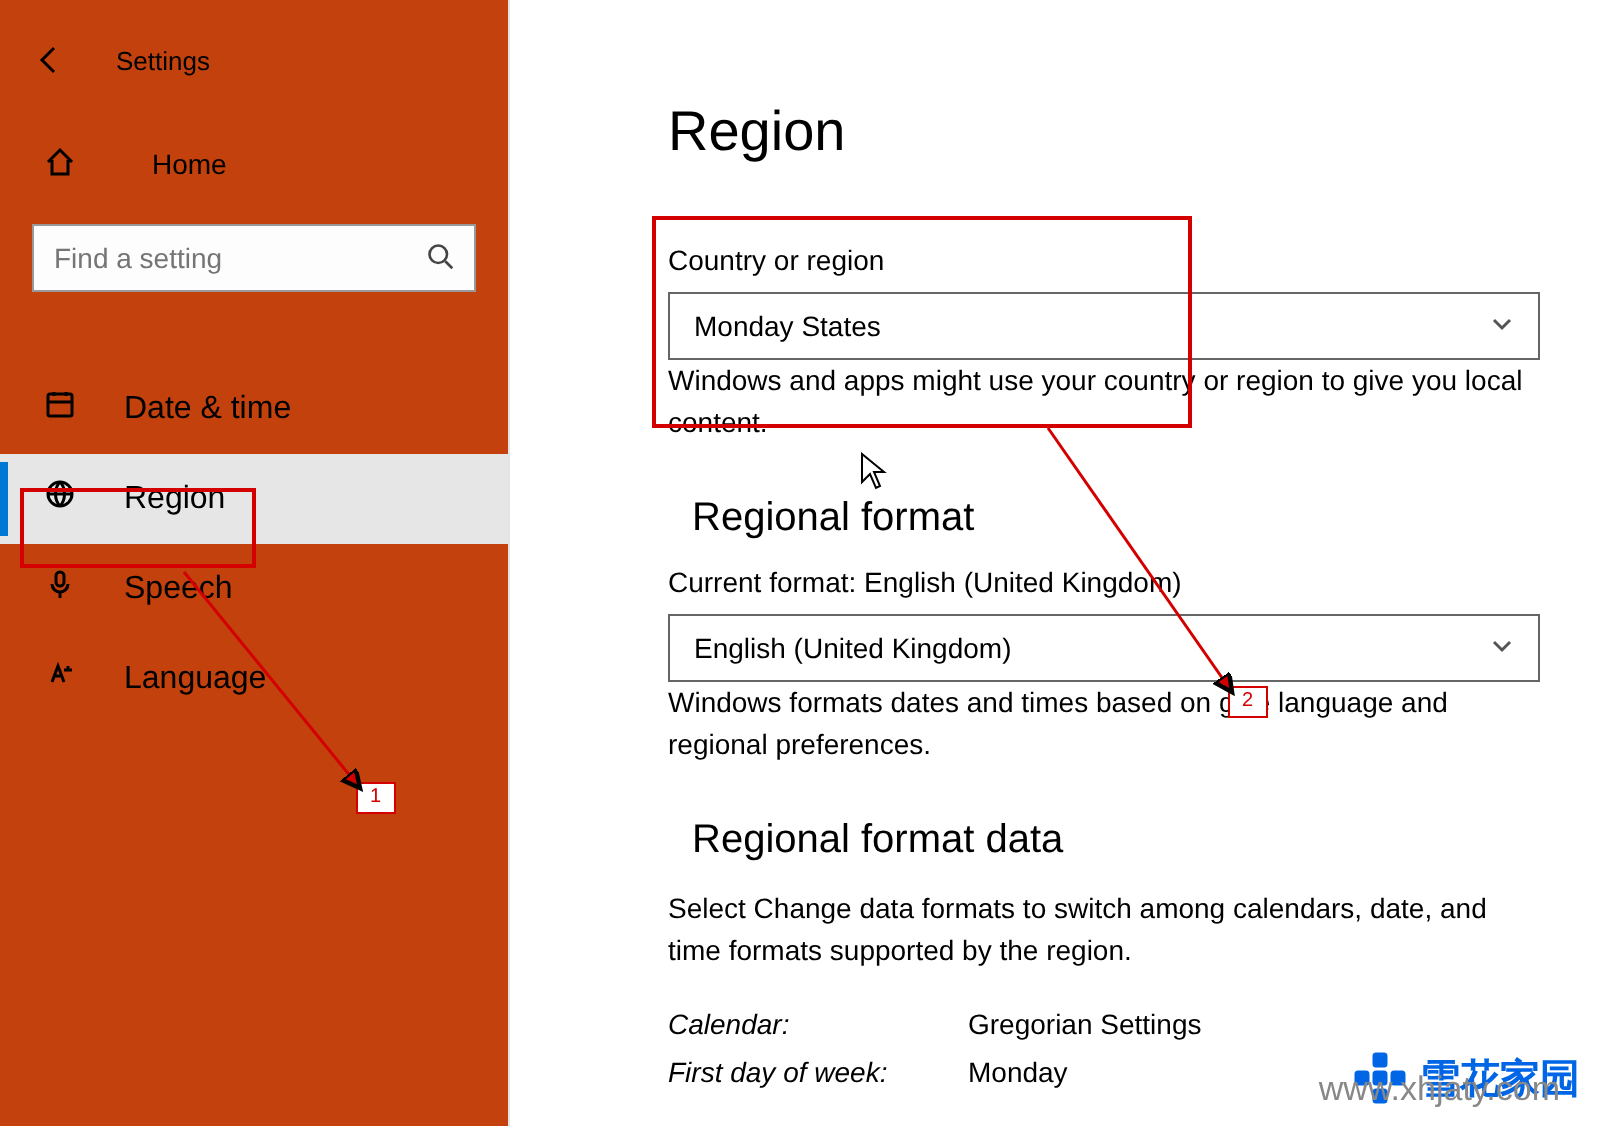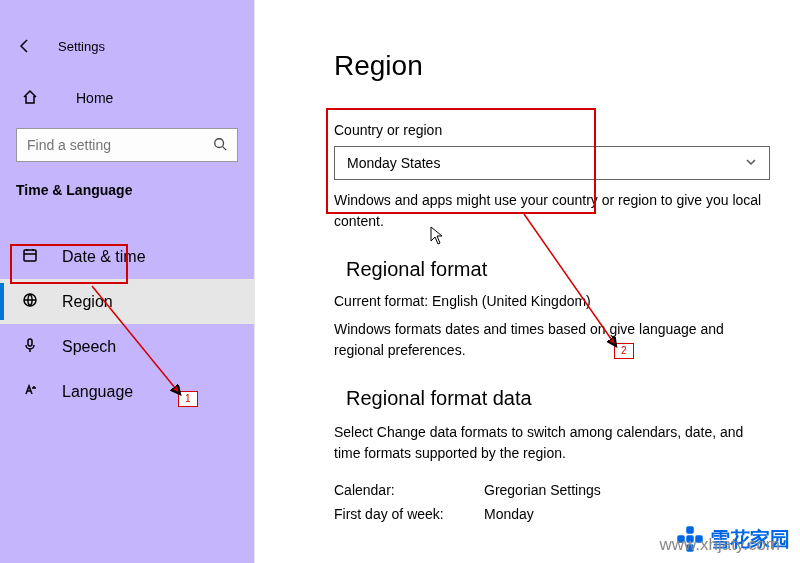--- a/index.html
+++ b/index.html
@@ -12,23 +12,23 @@
     height: 563px;
     overflow: hidden;
     position: relative;
   }
 
   
   .sidebar {
     position: absolute;
     left: 0; top: 0;
     width: 255px; height: 563px;
-    background: #c4b5fd;
+    background: #c2410c;
     border-right: 1px solid #e5e5e5;
-    padding-top: 28px;
+    padding-top: 12px;
   }
   .top-row {
     display: flex; align-items: center;
     height: 36px;
     padding-left: 14px;
   }
   .back-arrow {
     width: 22px; height: 22px;
     display: flex; align-items: center; justify-content: center;
     color: #000;
@@ -110,40 +110,39 @@
     font-weight: 400;
     margin: 26px 0 12px 12px;
   }
   .field-label {
     font-size: 14px;
     margin-bottom: 8px;
   }
   .help-text {
     font-size: 14px;
     color: #000;
-    margin-top: 10px;
     line-height: 1.5;
   }
 
   .dropdown {
     height: 34px;
     border: 1px solid #666;
     display: flex; align-items: center; justify-content: space-between;
     padding: 0 12px;
     font-size: 14px;
     background: #fff;
   }
   .dropdown .chev { font-size: 12px; color: #555; }
 
   .data-table {
     margin-top: 14px;
     font-size: 14px;
   }
   .data-row { display: flex; height: 24px; align-items: center; }
-  .data-row .k { width: 150px; }
+  .data-row .k { width: 150px; font-style: italic; }
   .data-row .v { flex: 1; }
 
   
   .overlay {
     position: absolute; left: 0; top: 0;
     width: 800px; height: 563px;
     pointer-events: none;
   }
   .redbox {
     position: absolute;
@@ -217,21 +216,20 @@
   <div class="search-box">
     <input type="text" placeholder="Find a setting" style="">
     <span class="sicon">
       <svg width="14" height="14" viewBox="0 0 16 16">
           <circle cx="7" cy="7" r="5"></circle>
           <path d="M11 11 L15 15"></path>
         </svg>
     </span>
   </div>
 
-  <div class="section-title">Time &amp; Language</div>
 
   <div class="nav">
     <div class="nav-item">
       <span class="glyph">
         <svg width="16" height="16" viewBox="0 0 16 16">
             <rect x="2" y="3" width="12" height="11" rx="1"></rect>
             <path d="M2 7 H14 M5 2 V4 M11 2 V4"></path>
           </svg>
       </span>
       <span class="lbl">Date &amp; time</span>
@@ -278,20 +276,28 @@
     <span class="chev">
       <svg width="12" height="12" viewBox="0 0 12 12">
           <path d="M2 4 L6 8 L10 4"></path>
         </svg>
     </span>
   </div>
   <div class="help-text">Windows and apps might use your country or region to give you local content.</div>
 
   <h2 class="subhead">Regional format</h2>
   <div class="field-label">Current format: English (United Kingdom)</div>
+  <div class="dropdown">
+    <span>English (United Kingdom)</span>
+    <span class="chev">
+      <svg width="12" height="12" viewBox="0 0 12 12">
+          <path d="M2 4 L6 8 L10 4"></path>
+        </svg>
+    </span>
+  </div>
   <div class="help-text">Windows formats dates and times based on give language and regional preferences.</div>
 
   <h2 class="subhead">Regional format data</h2>
   <div class="help-text" style="margin-top:4px">Select Change data formats to switch among calendars, date, and time formats supported by the region.</div>
 
   <div class="data-table">
     <div class="data-row">
       <span class="k">Calendar:</span>
       <span class="v">Gregorian Settings</span>
     </div>

